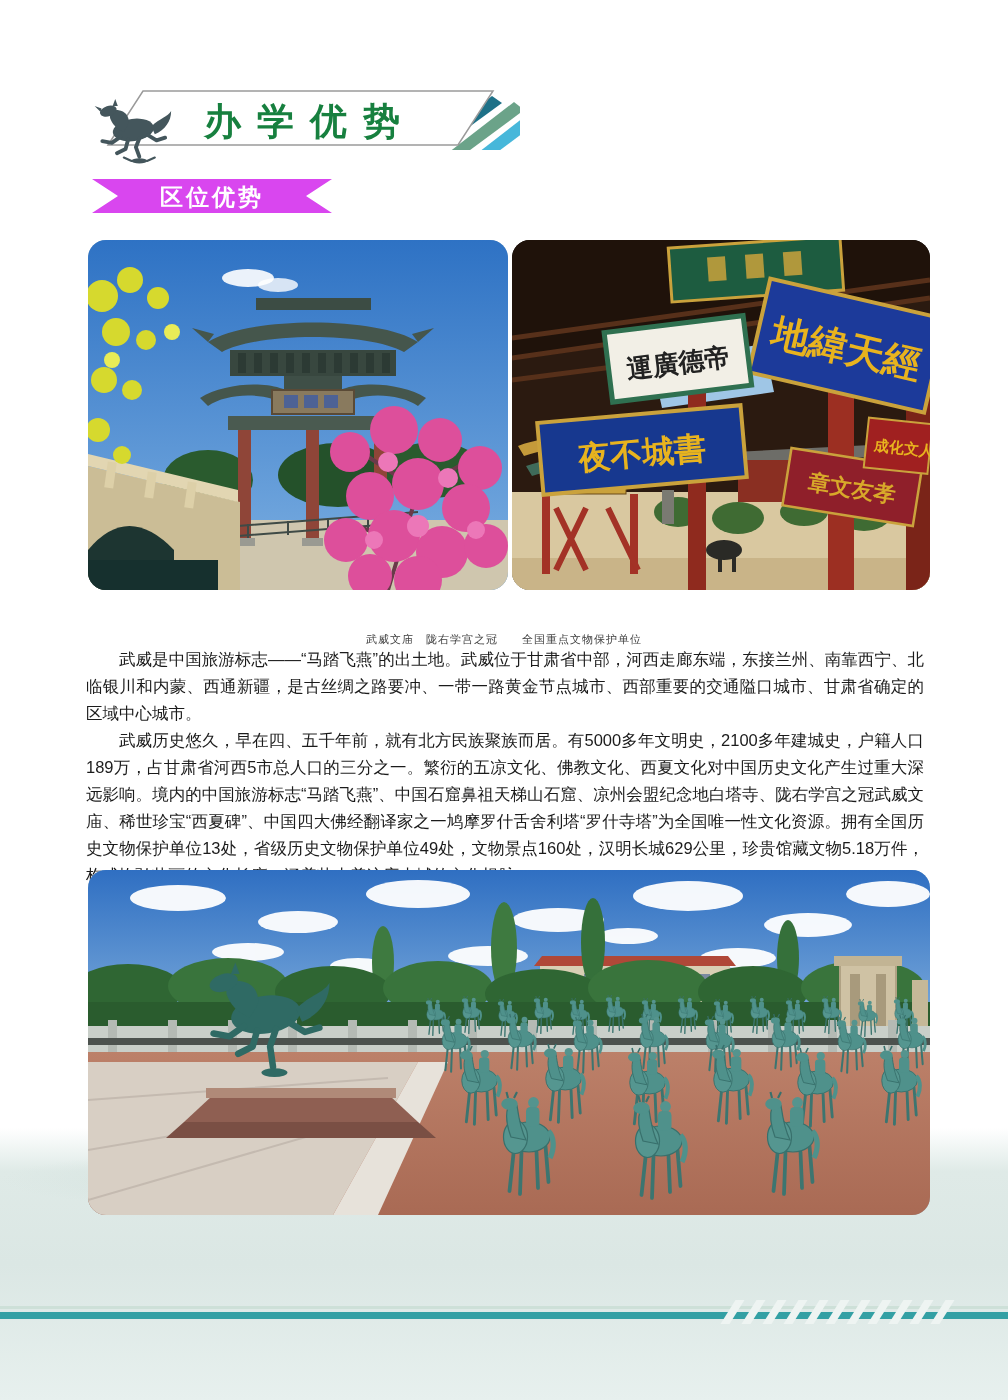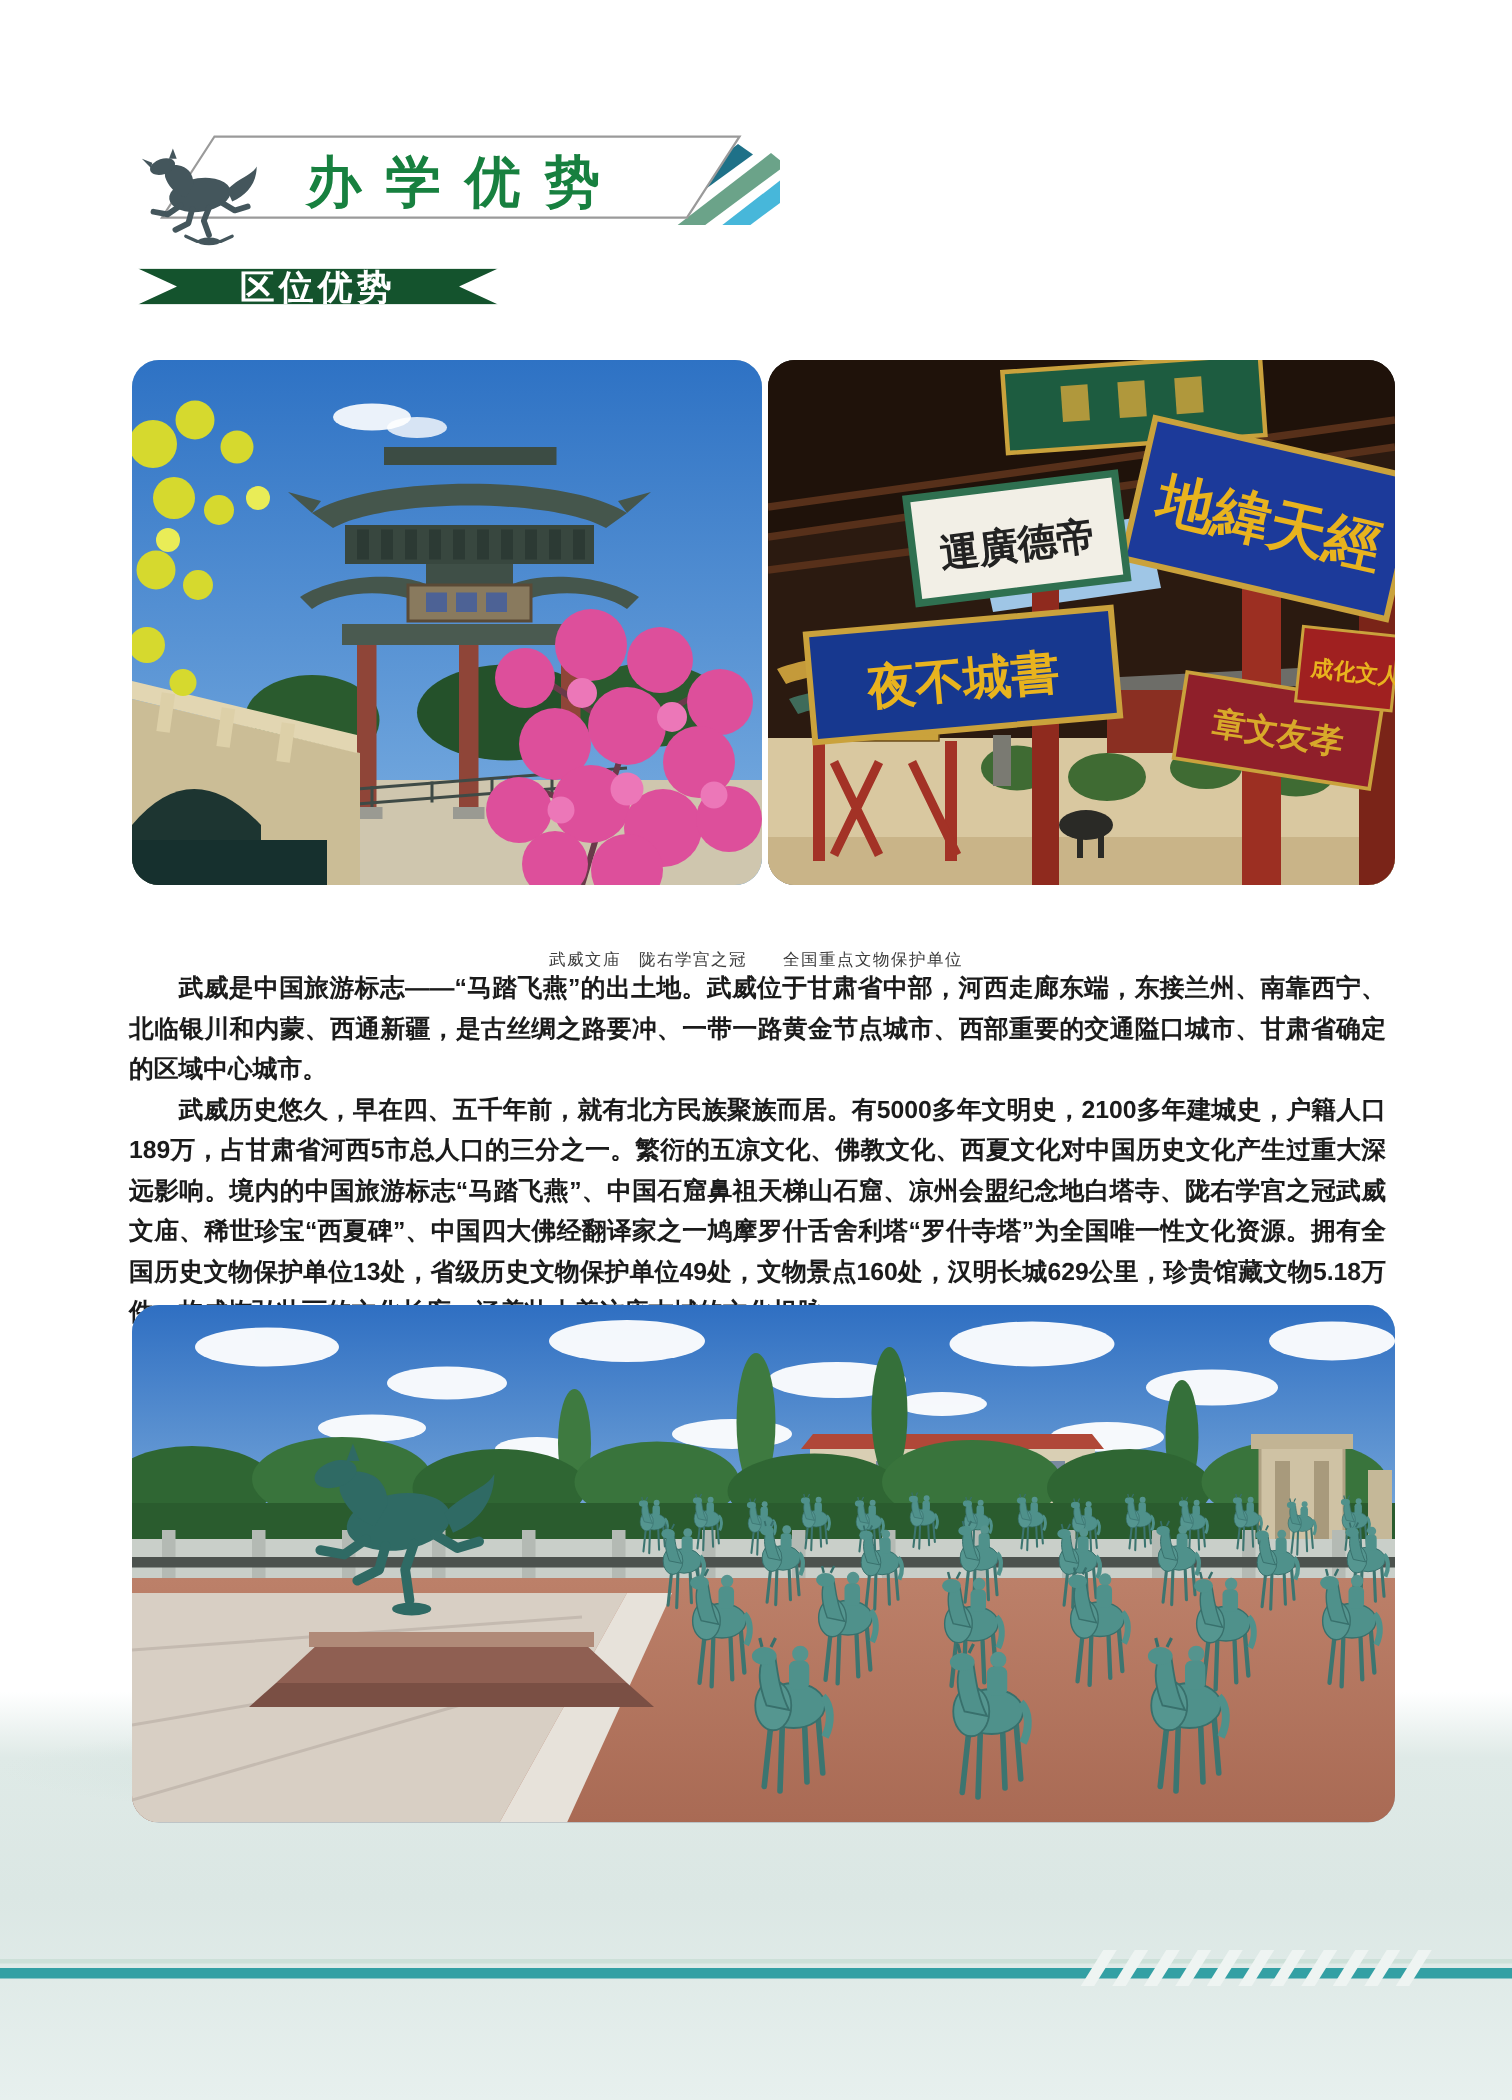--- a/index.html
+++ b/index.html
@@ -10,36 +10,36 @@
   .wash{left:0;top:1128px;width:1008px;height:272px;z-index:0;
         background:linear-gradient(180deg, rgba(224,235,232,0) 0%, #dfeae7 16%, #dbe7e4 50%, #e7f0ee 100%);}
   .wash2{left:0;top:1150px;width:560px;height:60px;z-index:0;border-radius:50%;
         background:radial-gradient(closest-side,#d3e2de,rgba(211,226,222,0));}
   
   .logo{left:86px;top:84px;width:86px;height:104px;z-index:3;}
   .banner-svg{left:100px;top:88px;width:420px;height:62px;z-index:2;}
   .banner-title{font-size:37px;font-weight:bold;letter-spacing:16px;fill:#17803f;
         font-family:"Liberation Sans","DejaVu Sans",sans-serif;}
   
-  .ribbon{left:92px;top:179px;width:240px;height:24px;z-index:2;background:#14532d;
+  .ribbon{left:92px;top:179px;width:240px;height:34px;z-index:2;background:#d946ef;
         clip-path:polygon(0 0,100% 0,calc(100% - 26px) 50%,100% 100%,0 100%,26px 50%);
-        display:flex;align-items:center;justify-content:center;}
+        display:flex;align-items:flex-end;justify-content:center;}
   .ribbon span{color:#ffffff;font-weight:bold;font-size:23px;letter-spacing:3px;}
   
   .photo{overflow:hidden;border-radius:18px;z-index:1;background:#9db8c8;}
   .photo svg{display:block;}
   .p1{left:88px;top:240px;width:420px;height:350px;}
   .p2{left:512px;top:240px;width:418px;height:350px;}
   .p3{left:88px;top:870px;width:842px;height:345px;}
   .caption{left:0;width:1008px;text-align:center;color:#3c3c3c;font-size:11px;letter-spacing:1px;z-index:1;}
   .cap1{top:632px;}
   .cap2{top:1222px;}
   
   .article{left:86px;top:646px;width:838px;z-index:1;color:#1b1b1b;font-size:16.5px;line-height:27px;text-align:justify;}
-  .article p{margin:0;text-indent:2em;font-weight:bold;}
+  .article p{margin:0;text-indent:2em;}
   
   .div-thin{left:0;top:1306px;width:1008px;height:3px;background:#cde0d8;z-index:2;}
   .div-main{left:0;top:1312px;width:1008px;height:7px;background:#33a0a4;z-index:2;}
   .gap{top:1300px;width:9px;height:24px;background:#eef4f2;z-index:3;transform:skewX(-32deg);}
   .plq-txt{font-weight:bold;text-anchor:middle;font-family:"Liberation Sans","DejaVu Sans",sans-serif;}
 </style>
 </head>
 <body>
 
 <div class="page">

